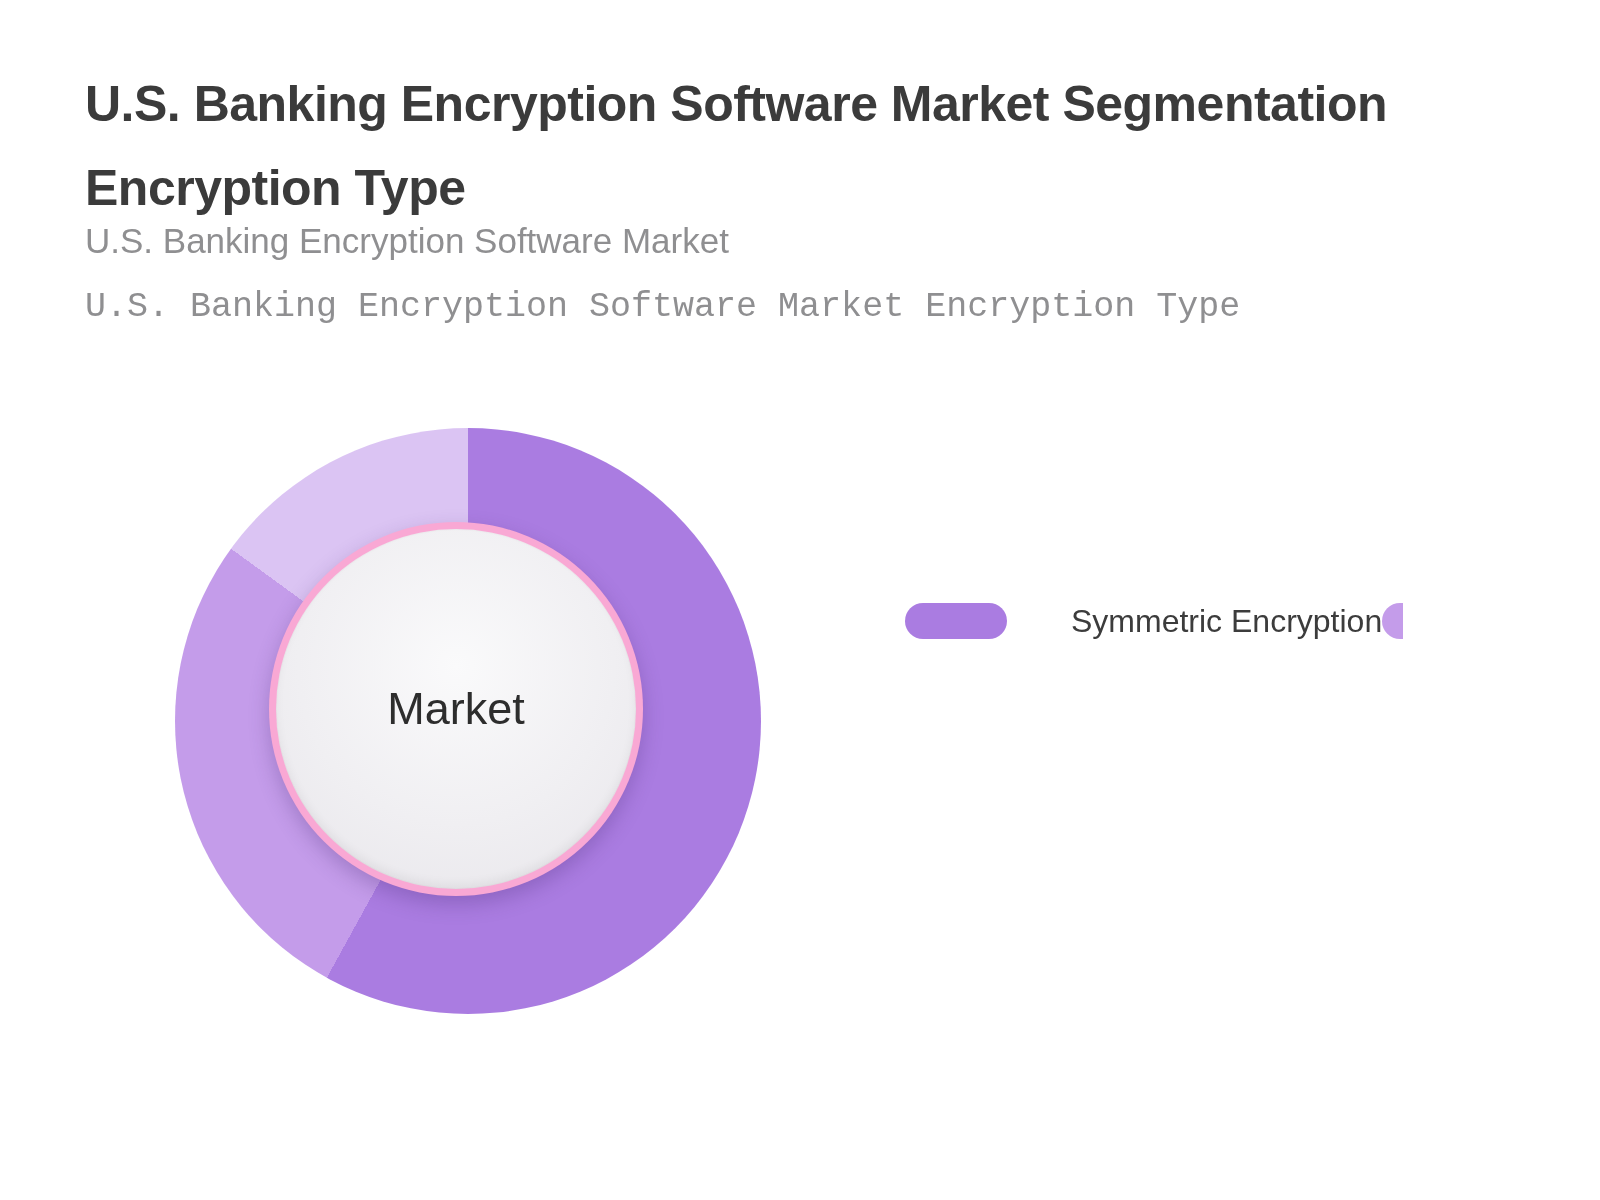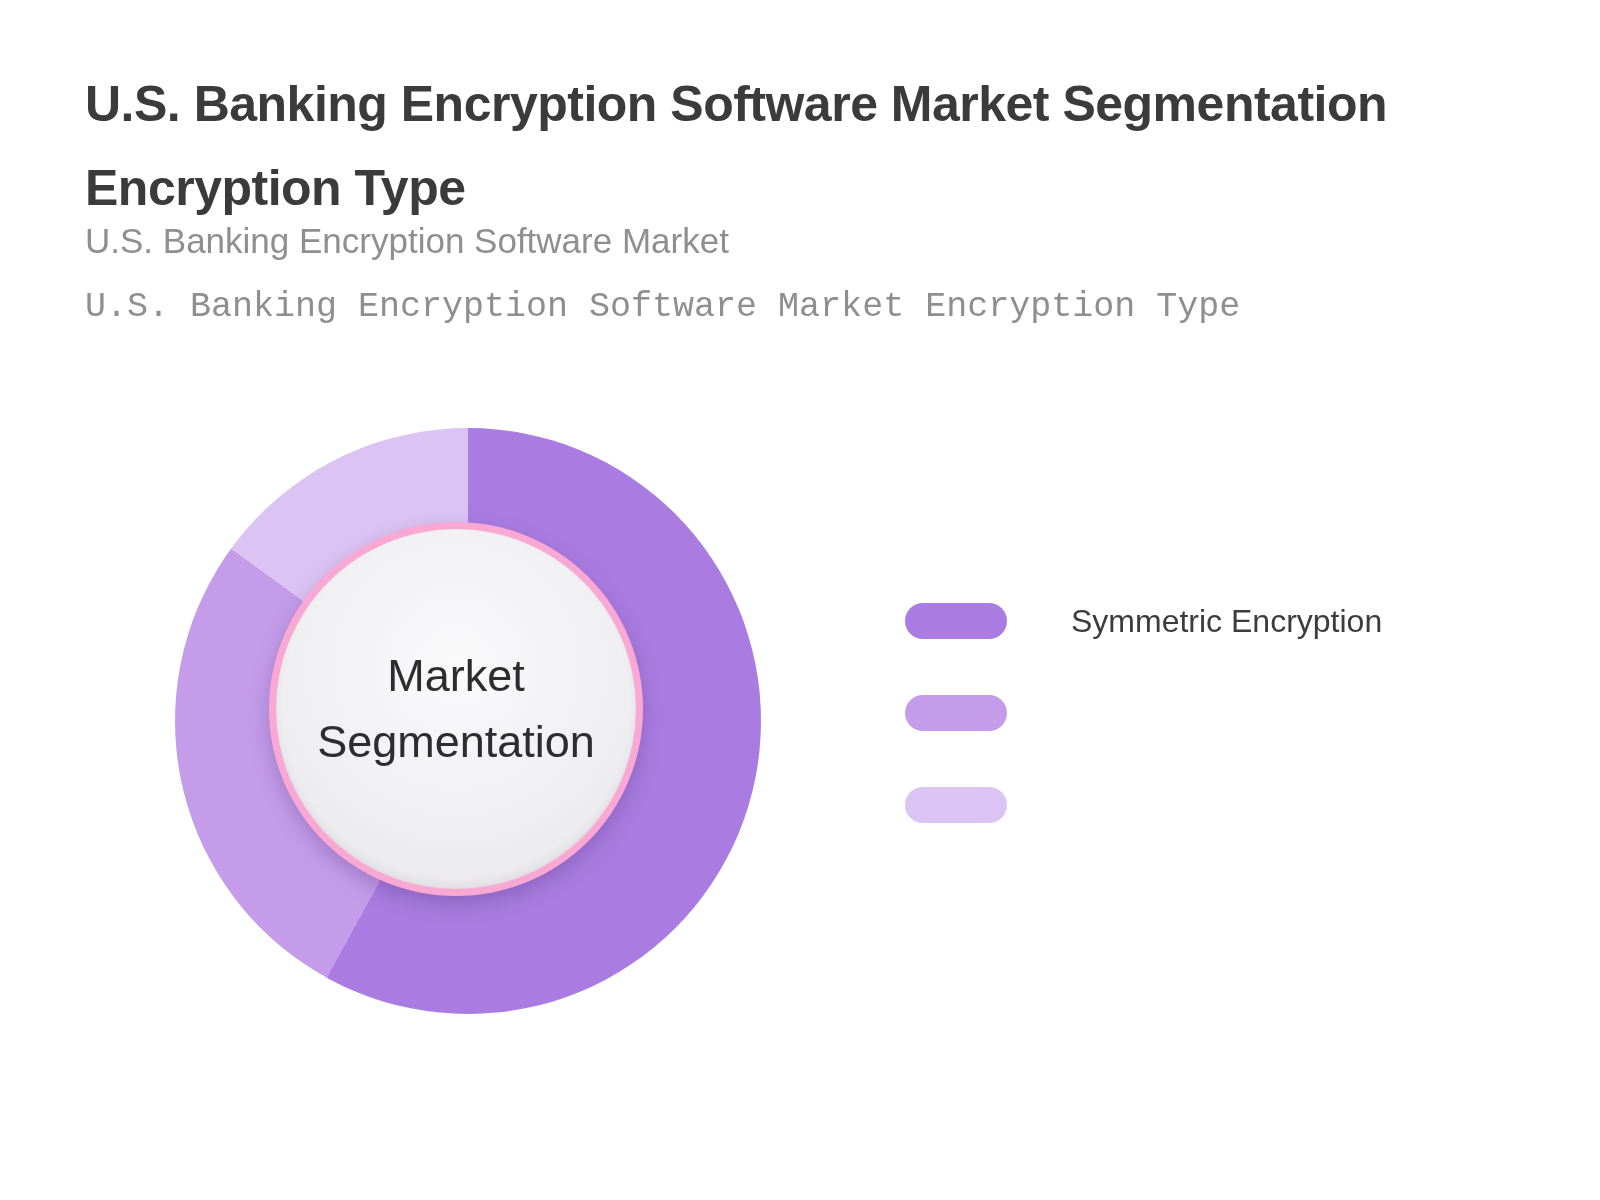--- a/index.html
+++ b/index.html
@@ -87,21 +87,21 @@
     color: #2d2d2d;
   }
   .center-label span { display: block; }
 
   
   .legend {
     position: absolute;
     left: 905px;
     top: 603px;
     display: flex;
-    flex-direction: column;
+    flex-direction: row;
   }
   .legend-row {
     display: flex;
     align-items: center;
     height: 36px;
     margin-bottom: 56px;
   }
   .legend-row:last-child { margin-bottom: 0; }
   .legend-swatch {
     width: 102px;
@@ -127,21 +127,20 @@
   <p class="subtitle subtitle-1">U.S. Banking Encryption Software Market</p>
 
   <p class="subtitle subtitle-2">U.S. Banking Encryption Software Market Encryption Type</p>
 
   <div class="donut-wrap">
     <div class="donut-ring" style="background: conic-gradient(rgb(170, 124, 225) 0deg, rgb(170, 124, 225) 208.8deg, rgb(196, 156, 234) 208.8deg, rgb(196, 156, 234) 306deg, rgb(219, 196, 243) 306deg, rgb(219, 196, 243) 360deg);"></div>
     <div class="donut-hole">
       <div class="donut-hole-inner">
         <div class="center-label">
           <span>Market</span>
-          <span>Segmentation</span>
         </div>
       </div>
     </div>
   </div>
 
   <div class="legend">
     <div class="legend-row">
       <span class="legend-swatch" style="background: rgb(170, 124, 225);"></span>
       <span class="legend-label">Symmetric Encryption</span>
     </div>

